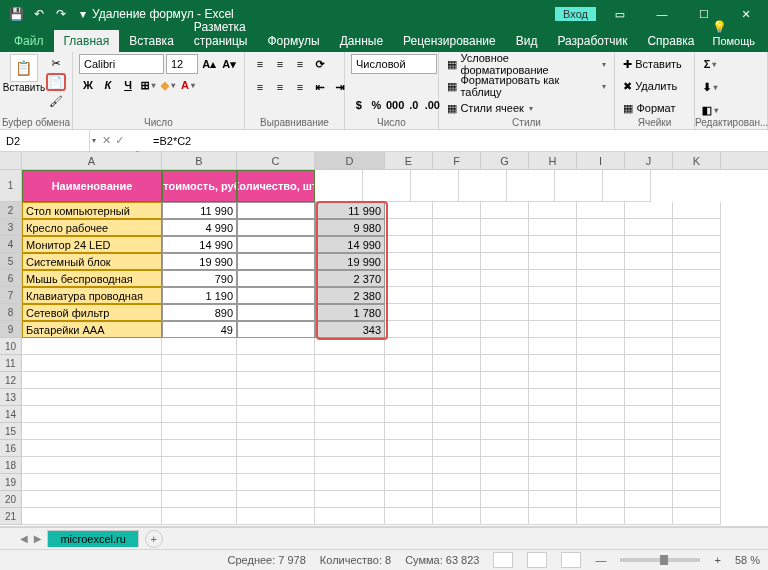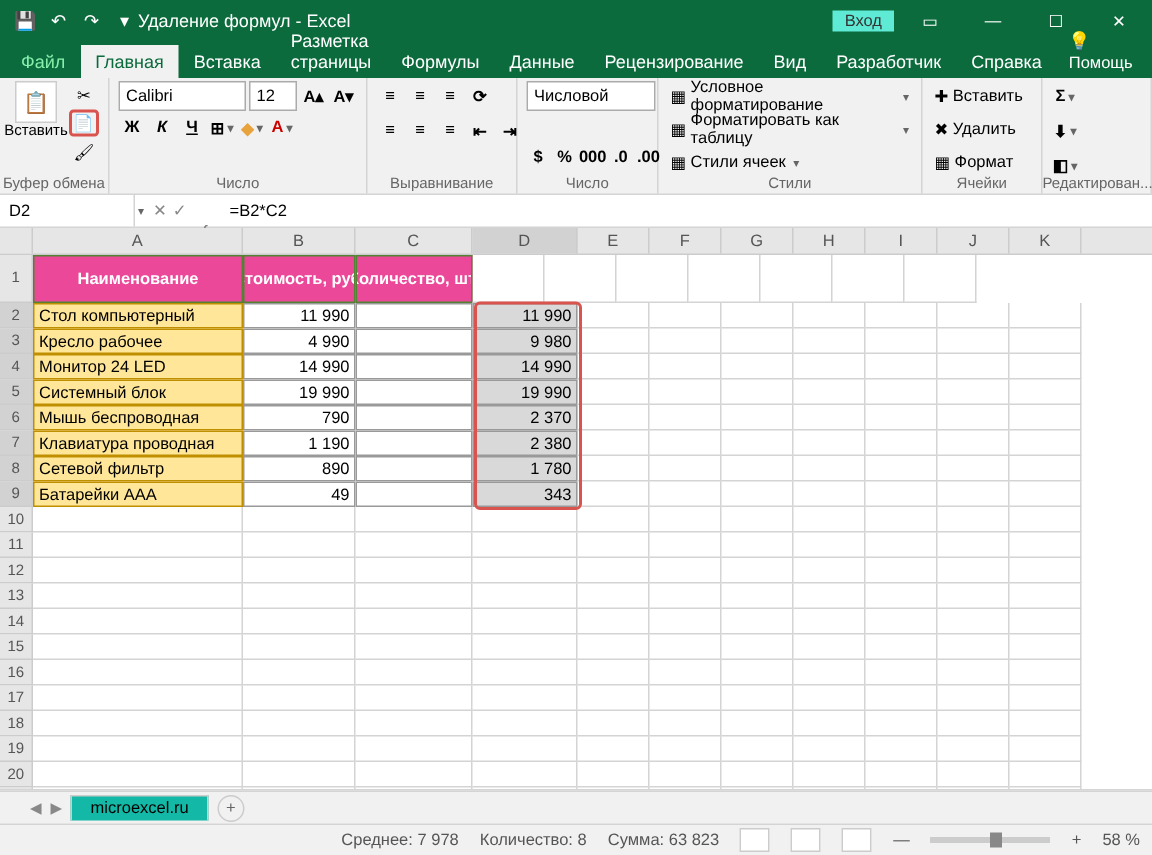--- a/index.html
+++ b/index.html
@@ -457,34 +457,20 @@
         <div class="cell  cD"></div>
         <div class="cell  cE"></div>
         <div class="cell  cF"></div>
         <div class="cell  cG"></div>
         <div class="cell  cH"></div>
         <div class="cell  cI"></div>
         <div class="cell  cJ"></div>
         <div class="cell  cK"></div>
       </div>
       <div class="row">
-        <div class="rowh">17</div>
-        <div class="cell  cA"></div>
-        <div class="cell  cB"></div>
-        <div class="cell  cC"></div>
-        <div class="cell  cD"></div>
-        <div class="cell  cE"></div>
-        <div class="cell  cF"></div>
-        <div class="cell  cG"></div>
-        <div class="cell  cH"></div>
-        <div class="cell  cI"></div>
-        <div class="cell  cJ"></div>
-        <div class="cell  cK"></div>
-      </div>
-      <div class="row">
         <div class="rowh">18</div>
         <div class="cell  cA"></div>
         <div class="cell  cB"></div>
         <div class="cell  cC"></div>
         <div class="cell  cD"></div>
         <div class="cell  cE"></div>
         <div class="cell  cF"></div>
         <div class="cell  cG"></div>
         <div class="cell  cH"></div>
         <div class="cell  cI"></div>

